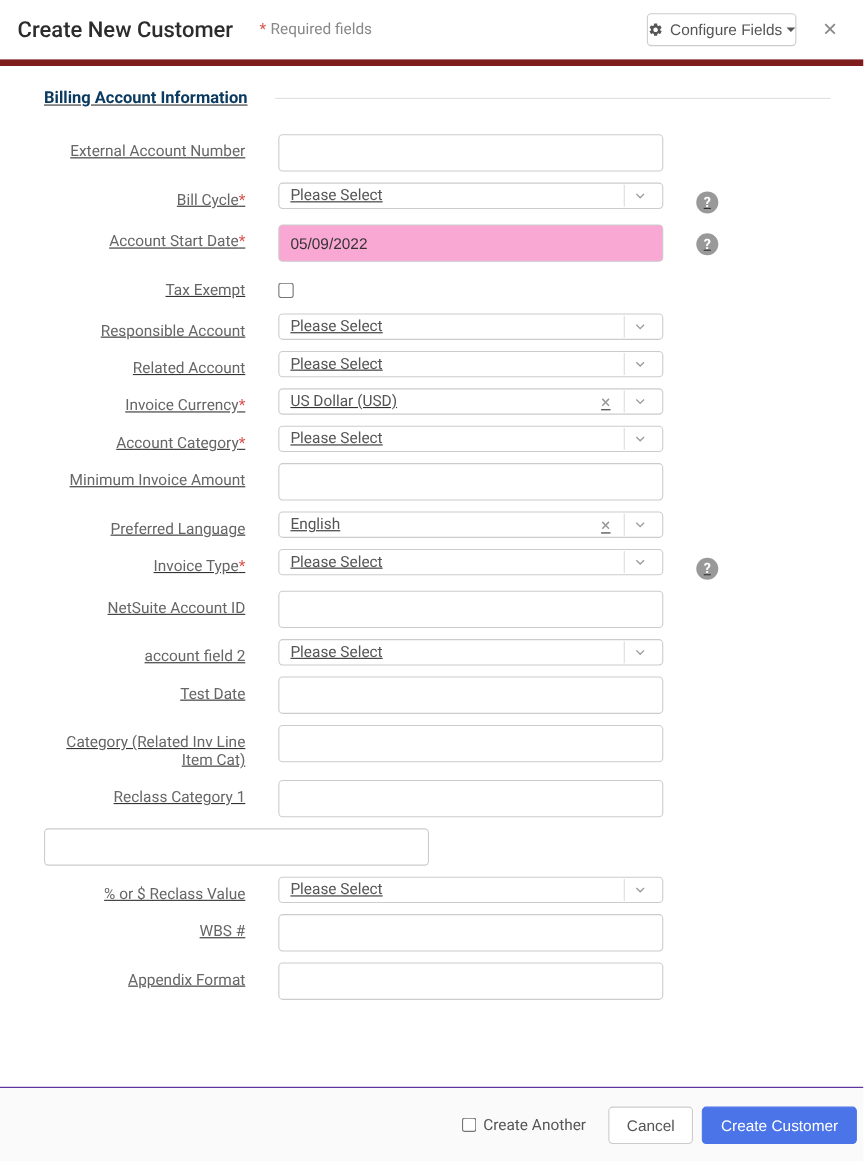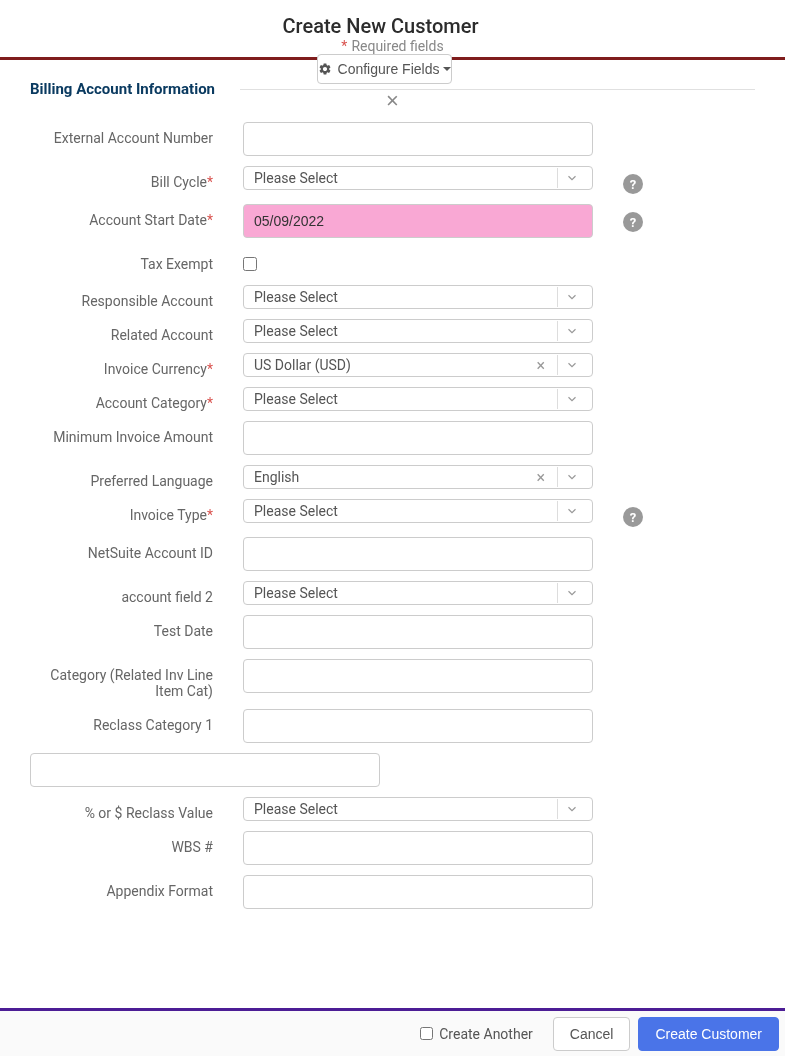--- a/index.html
+++ b/index.html
@@ -13,23 +13,22 @@
       color: #333;
       width: 785px;
       height: 1056px;
       position: relative;
       overflow: hidden;
     }
     .header {
       display: flex;
       align-items: center;
       padding: 14px 16px;
-      border-bottom: 3px solid #7f1d1d;
+      border-bottom: 6px solid #7f1d1d;
       height: 60px;
-      flex-direction: column;
     }
     .header-title {
       font-size: 20px;
       font-weight: 500;
       color: #2c2c2c;
       margin-right: 24px;
     }
     .required-note {
       font-size: 14px;
       color: #888;
@@ -62,23 +61,24 @@
     }
     .close-btn {
       background: none;
       border: none;
       font-size: 22px;
       color: #888;
       cursor: pointer;
       padding: 4px 8px;
     }
     .content {
-      padding: 20px 30px 80px 30px;
+      padding: 20px 30px 80px 40px;
       overflow-y: auto;
       height: calc(1056px - 60px - 54px);
+      text-decoration: underline;
     }
     .section-title {
       font-size: 15px;
       font-weight: 700;
       color: #0a3a60;
       position: relative;
       margin-bottom: 24px;
     }
     .section-title::after {
       content: "";
@@ -188,22 +188,22 @@
     }
     .checkbox-input {
       width: 14px;
       height: 14px;
     }
     .footer {
       position: absolute;
       bottom: 0;
       left: 0;
       right: 0;
-      height: 48px;
-      border-top: 3px solid #4c1d95;
+      height: 68px;
+      border-top: 1px solid #4c1d95;
       background: #fafafa;
       display: flex;
       align-items: center;
       justify-content: flex-end;
       padding: 0 6px;
     }
     .create-another-wrap {
       display: flex;
       align-items: center;
       margin-right: 20px;

